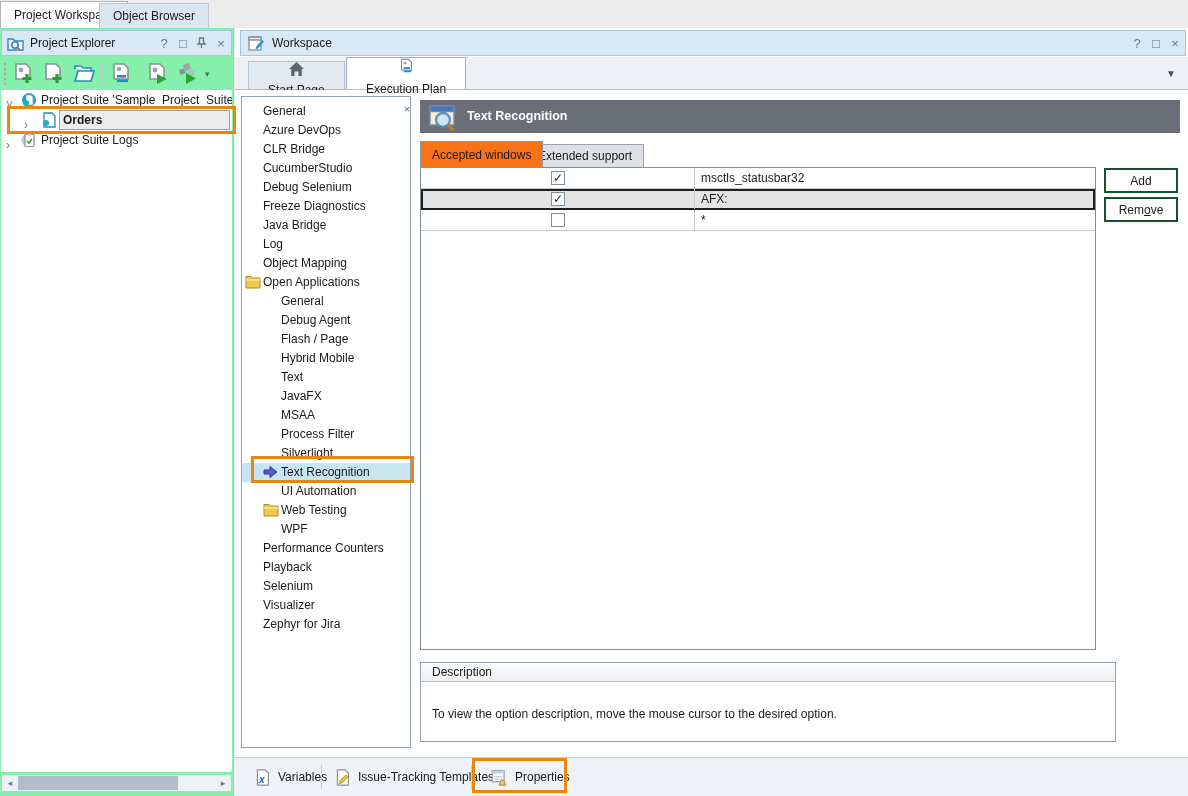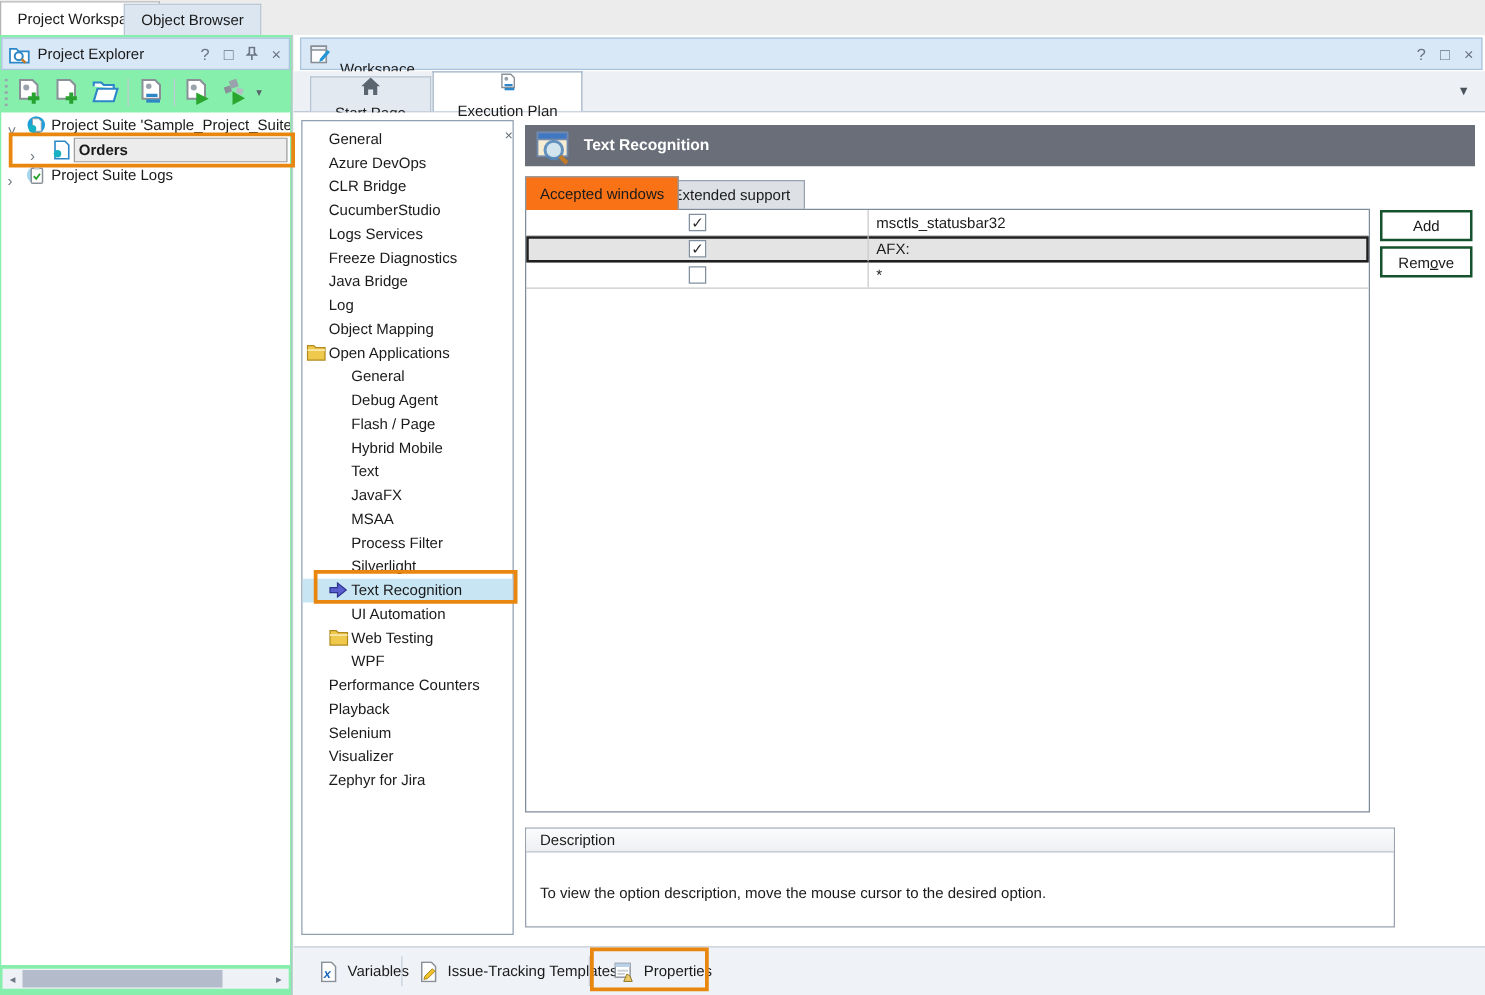--- a/index.html
+++ b/index.html
@@ -38,21 +38,21 @@
 
   .pe-hscroll { position:absolute; bottom:5px; left:2px; right:2px; height:16px; background:#eef1f5; }
   .sc-arrow { position:absolute; top:2px; width:12px; height:12px; color:#6d7683; font-size:9px; line-height:12px; text-align:center; }
   .sc-arrow.left { left:2px; } .sc-arrow.right { right:2px; }
   .sc-thumb { position:absolute; left:16px; top:1px; width:160px; height:14px; background:#b4bccb; }
 
   
   .main { position:absolute; top:28px; left:235px; right:0; bottom:0; background:#fff; }
   .ws-header { position:absolute; top:2px; left:5px; right:2px; height:26px; background:#d9e8f7; border:1px solid #a9c4dd; }
   .ws-header .hdr-ico { position:absolute; left:7px; top:4px; }
-  .ws-header .hdr-title { position:absolute; left:31px; top:0; line-height:24px;margin-top:12px; }
+  .ws-header .hdr-title { position:absolute; left:31px; top:0; line-height:24px; }
 
   .doc-tabs { position:absolute; top:29px; left:0; right:0; height:33px; background:#edf1f6; border-bottom:1px solid #aebdcd; }
   .dtab { position:absolute; bottom:0; display:flex; align-items:center; padding:0 19px; gap:7px; white-space:nowrap;flex-direction:column; }
   .dtab .dx { color:#5f6873; font-size:11px; margin-left:2px; }
   .dtab.inactive { left:13px; height:28px; background:#e2e9f1; border:1px solid #b6c3d2; border-bottom:none; }
   .dtab.active { left:111px; height:32px; background:#fff; border:1px solid #9cafc2; border-bottom:none; z-index:2; }
   .tabs-caret { position:absolute; right:12px; bottom:10px; color:#4a525c; font-size:10px; }
 
   .content { position:absolute; top:62px; left:0; right:0; bottom:0; background:#fff; }
 
@@ -267,21 +267,21 @@
     <span class="tabs-caret">▼</span>
   </div>
 
   <div class="content">
 
     <div class="settings-panel">
       <div class="s-item lvl1">General</div>
       <div class="s-item lvl1">Azure DevOps</div>
       <div class="s-item lvl1">CLR Bridge</div>
       <div class="s-item lvl1">CucumberStudio</div>
-      <div class="s-item lvl1">Logs Services</div>
+      <div class="s-item lvl1">Debug Selenium</div>
       <div class="s-item lvl1">Freeze Diagnostics</div>
       <div class="s-item lvl1">Java Bridge</div>
       <div class="s-item lvl1">Log</div>
       <div class="s-item lvl1">Object Mapping</div>
       <div class="s-item lvl1">
         <span class="s-ico">
             <svg width="16" height="14" viewBox="0 0 16 14">
               <path d="M1 3V1.5h5l1.5 1.5H15v10H1z" fill="#efc94c" stroke="#b18a1e" stroke-width="1"></path>
               <path d="M1 5h14" stroke="#f7e7ae" stroke-width="1.4"></path>
             </svg>

